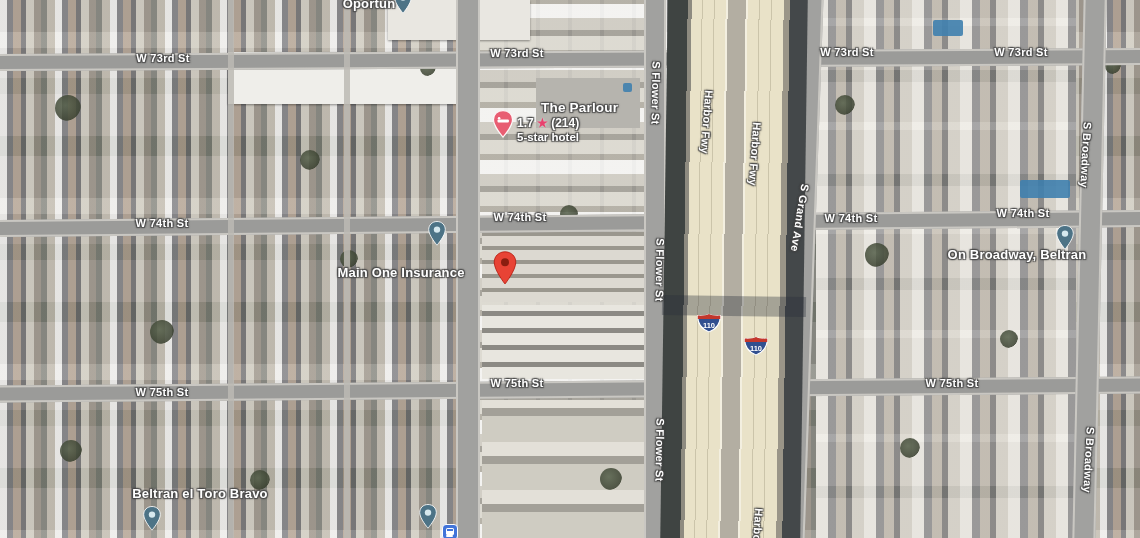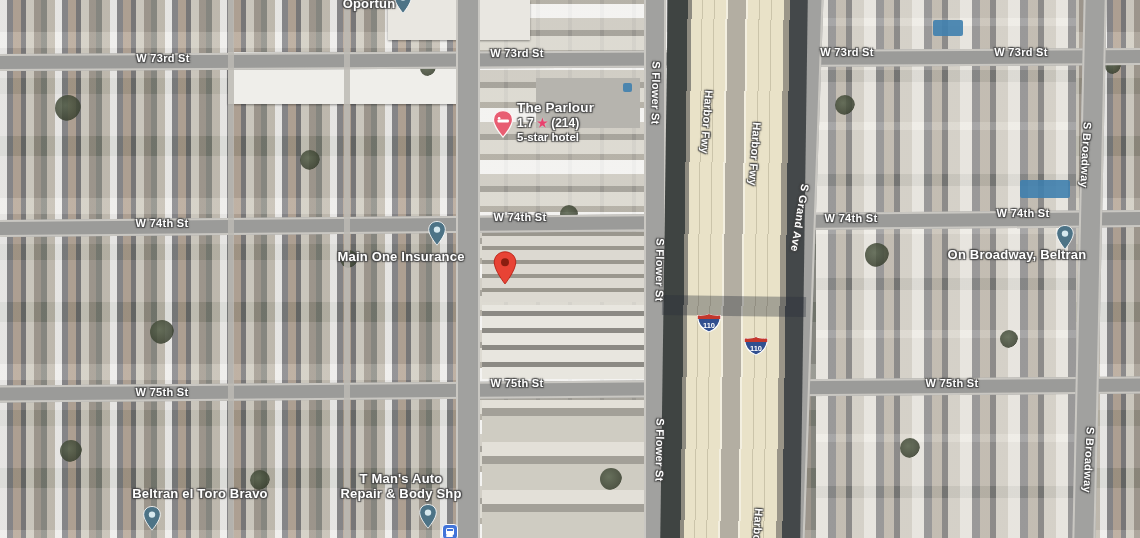--- a/index.html
+++ b/index.html
@@ -88,21 +88,21 @@
     text-shadow:-1px -1px 1px rgba(70,70,70,.85), 1px -1px 1px rgba(70,70,70,.85),
                 -1px 1px 1px rgba(70,70,70,.85), 1px 1px 1px rgba(70,70,70,.85),
                 0 0 3px rgba(0,0,0,.55);
   }
   .street-label{font-size:11px;font-weight:bold;letter-spacing:.3px;}
   .poi-label{font-size:13px;font-weight:bold;letter-spacing:.2px;}
   .hotel-block{position:absolute;left:517px;top:100px;color:#fff;
     text-shadow:-1px -1px 1px rgba(70,70,70,.85), 1px -1px 1px rgba(70,70,70,.85),
                 -1px 1px 1px rgba(70,70,70,.85), 1px 1px 1px rgba(70,70,70,.85),
                 0 0 3px rgba(0,0,0,.55);}
-  .hotel-title{font-size:13.5px;font-weight:bold;letter-spacing:.2px;}
+  .hotel-title{font-size:13.5px;font-weight:bold;letter-spacing:.2px;margin-left:24px;}
   .hotel-rating{font-size:12px;font-weight:bold;margin-top:1px;}
   .hotel-rating .star{color:#e8426e;font-size:12px;
     text-shadow:0 0 2px rgba(255,255,255,.6);}
   .hotel-cat{font-size:11.5px;font-weight:bold;margin-top:1px;}
   .two-line{text-align:center;line-height:15px;}
   
   .pin-wrap{position:absolute;transform:translate(-50%,-100%);line-height:0;}
   .badge{position:absolute;transform:translate(-50%,-50%);line-height:0;}
   .transit{position:absolute;width:16px;height:16px;border-radius:4px;
     background:#4274d9;border:1.5px solid #fff;box-sizing:border-box;
@@ -242,27 +242,23 @@
     </svg>
   </div>
 
   <div class="transit" style="left:450px;top:524px">
     <div class="bus-body"></div>
     <div class="bus-window"></div>
     <div class="bus-wheels"></div>
   </div>
 
   <div class="maplabel poi-label" style="left:369px;top:3px">Oportun</div>
-  <div class="maplabel poi-label" style="left:401px;top:256px">Main One Insurance</div>
+  <div class="maplabel poi-label" style="left:401px;top:272px">Main One Insurance</div>
   <div class="maplabel poi-label" style="left:1017px;top:254px">On Broadway, Beltran</div>
   <div class="maplabel poi-label" style="left:200px;top:493px">Beltran el Toro Bravo</div>
-  <div class="maplabel poi-label two-line" style="left:401px;top:486px">
-    <div>T Man's Auto</div>
-    <div>Repair &amp; Body Shp</div>
-  </div>
 
   <div class="hotel-block">
     <div class="hotel-title">The Parlour</div>
     <div class="hotel-rating">
       <span>1.7</span>
       <span class="star">★</span>
       <span>(214)</span>
     </div>
     <div class="hotel-cat">5-star hotel</div>
   </div>

